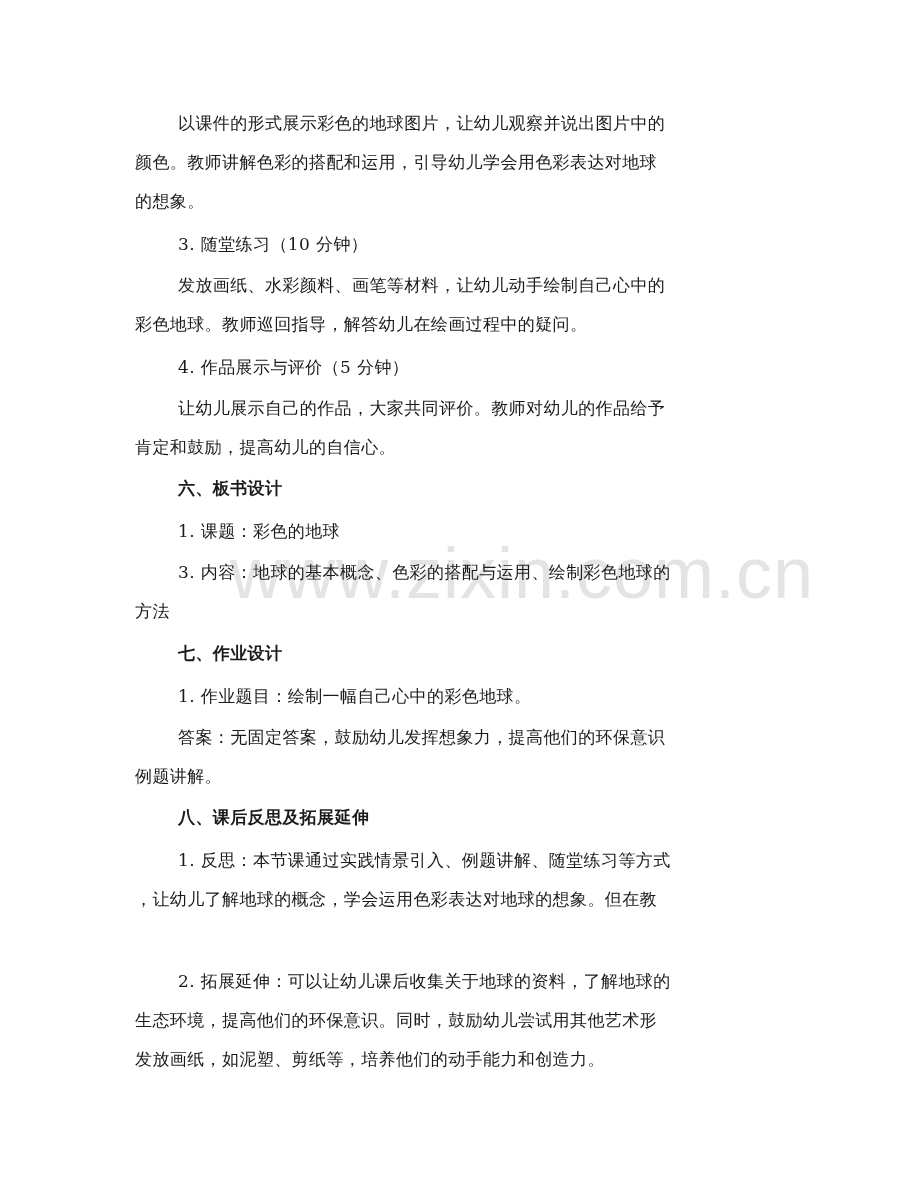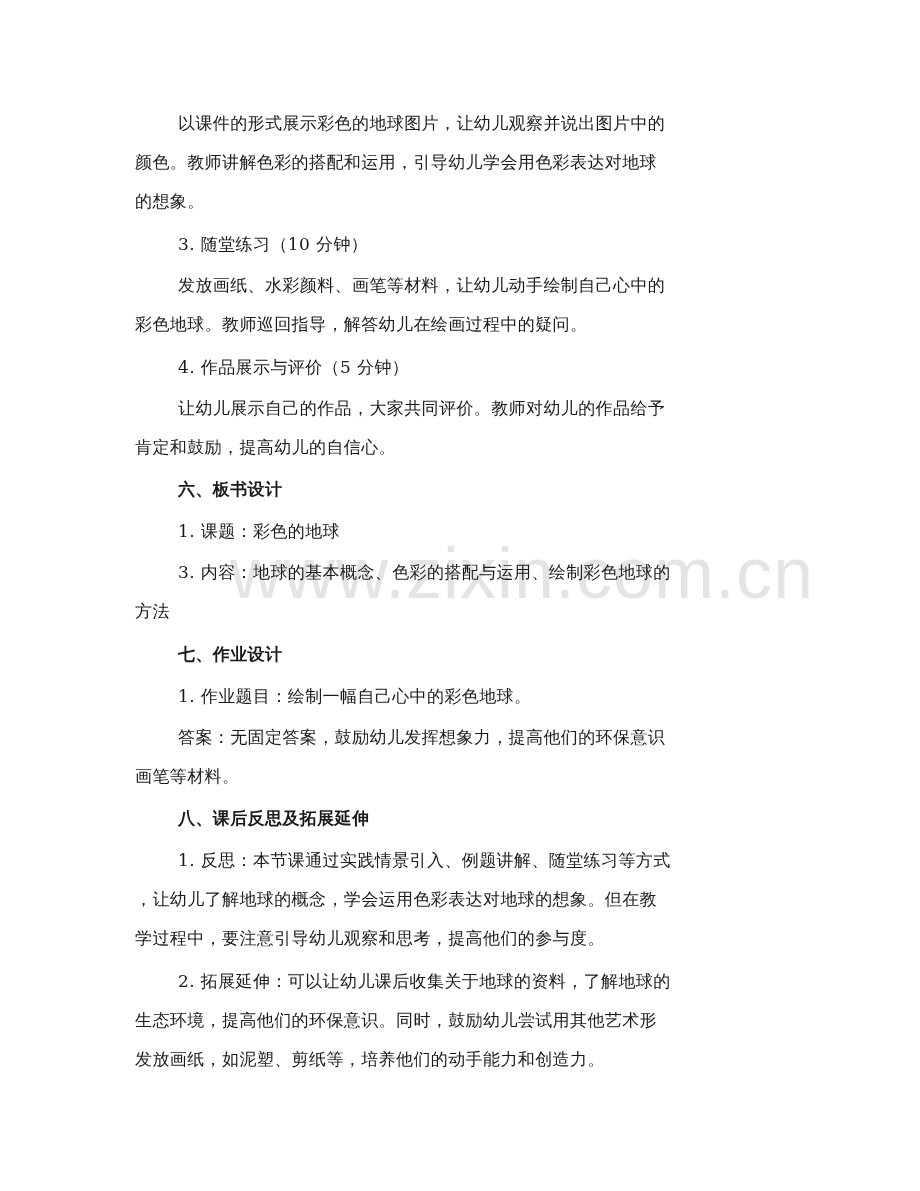--- a/index.html
+++ b/index.html
@@ -6,21 +6,21 @@
   body { width: 920px; height: 1191px; position: relative; overflow: hidden;
          font-family: "DejaVu Serif", "Liberation Serif", serif; color: #1a1a1a; }
   .page { position: absolute; left: 0; top: 0; width: 920px; height: 1191px; background: #fff; }
   .watermark { position: absolute; left: 230px; top: 528px; width: 470px; height: 90px;
                font-family: "Liberation Sans", "DejaVu Sans", sans-serif; font-size: 72px;
                color: #e4e4e4; letter-spacing: 1px; line-height: 90px; white-space: nowrap;
                z-index: 0; }
   .line { position: absolute; left: 135px; height: 30px; line-height: 30px; font-size: 17px;
           white-space: nowrap; z-index: 1; letter-spacing: 0.4px; }
   .line.indent { left: 178px; }
-  .line.heading { font-weight: bold; font-family: Liberation Serif, serif; }
+  .line.heading { font-weight: bold; font-family: Liberation Mono, monospace; }
 </style>
 </head>
 <body>
 
 <div class="page">
   <div class="watermark">www.zixin.com.cn</div>
 
   <div class="line indent" style="top:108px">以课件的形式展示彩色的地球图片，让幼儿观察并说出图片中的</div>
   <div class="line" style="top:147px">颜色。教师讲解色彩的搭配和运用，引导幼儿学会用色彩表达对地球</div>
   <div class="line" style="top:186px">的想象。</div>
@@ -34,22 +34,21 @@
   <div class="line" style="top:432px">肯定和鼓励，提高幼儿的自信心。</div>
 
   <div class="line indent heading" style="top:475px">六、板书设计</div>
   <div class="line indent" style="top:516px">1. 课题：彩色的地球</div>
   <div class="line indent" style="top:557px">3. 内容：地球的基本概念、色彩的搭配与运用、绘制彩色地球的</div>
   <div class="line" style="top:596px">方法</div>
 
   <div class="line indent heading" style="top:640px">七、作业设计</div>
   <div class="line indent" style="top:681px">1. 作业题目：绘制一幅自己心中的彩色地球。</div>
   <div class="line indent" style="top:722px">答案：无固定答案，鼓励幼儿发挥想象力，提高他们的环保意识</div>
-  <div class="line" style="top:761px">画笔等材料。</div>
+  <div class="line" style="top:761px">例题讲解。</div>
 
   <div class="line indent heading" style="top:804px">八、课后反思及拓展延伸</div>
   <div class="line indent" style="top:845px">1. 反思：本节课通过实践情景引入、例题讲解、随堂练习等方式</div>
   <div class="line" style="top:884px">，让幼儿了解地球的概念，学会运用色彩表达对地球的想象。但在教</div>
-  <div class="line" style="top:923px">学过程中，要注意引导幼儿观察和思考，提高他们的参与度。</div>
   <div class="line indent" style="top:966px">2. 拓展延伸：可以让幼儿课后收集关于地球的资料，了解地球的</div>
   <div class="line" style="top:1005px">生态环境，提高他们的环保意识。同时，鼓励幼儿尝试用其他艺术形</div>
   <div class="line" style="top:1044px">发放画纸，如泥塑、剪纸等，培养他们的动手能力和创造力。</div>
 </div>
 
 </body></html>

